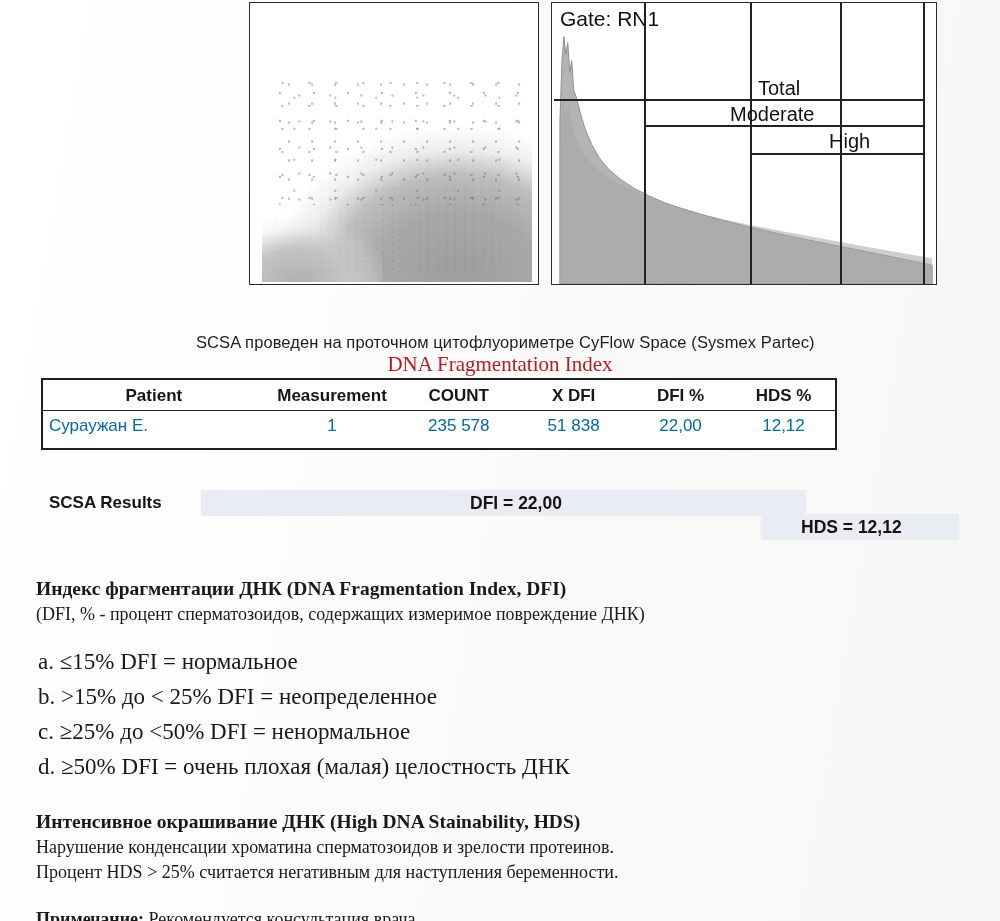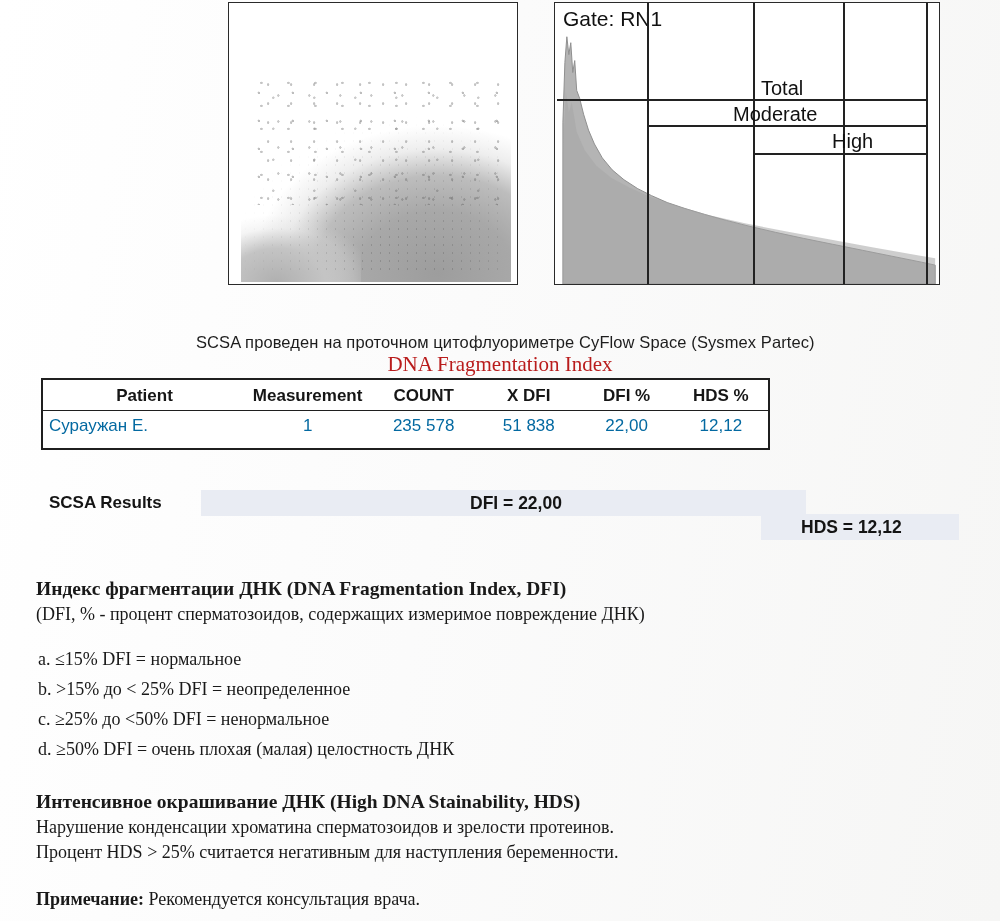--- a/index.html
+++ b/index.html
@@ -24,26 +24,26 @@
     position: absolute;
     inset: 0;
     background: linear-gradient(100deg, #ffffff 0%, #fbfbfb 45%, #f6f6f5 100%);
     pointer-events: none;
   }
   .page > * { position: relative; }
 
   
   .plots {
     position: absolute;
-    left: 228px;
+    left: 249px;
     top: 2px;
     width: 718px;
     height: 285px;
     display: flex;
-    gap: 36px;
+    gap: 12px;
   }
   .plot-box {
     position: relative;
     background: #ffffff;
     border: 1.5px solid #2a2a2a;
     overflow: hidden;
   }
   .plot-left { width: 290px; height: 283px; }
   .plot-right { width: 386px; height: 283px; }
 
@@ -156,21 +156,21 @@
     top: 352px;
     text-align: center;
     font-family: "Liberation Serif", serif;
     font-size: 21px;
     color: #b91c1c;
   }
   .table-wrap {
     position: absolute;
     left: 41px;
     top: 378px;
-    width: 729px;
+    width: 796px;
     border: 2px solid #1f1f1f;
     background: #ffffff;
   }
   table.dfi {
     width: 100%;
     border-collapse: collapse;
     font-size: 16.5px;
   }
   table.dfi th {
     font-weight: bold;
@@ -264,21 +264,21 @@
   .sub {
     font-size: 18px;
     margin: 0 0 24px 0;
   }
   .list {
     margin: 0 0 0 0;
     padding: 0;
     list-style: none;
   }
   .list li {
-    font-size: 18px;
+    font-size: 23px;
     margin: 0 0 9px 2px;
   }
   .section-gap { height: 22px; }
   .note-line { font-size: 18px; margin: 0 0 4px 0; }
   .note-head { font-weight: bold; }
 </style>
 </head>
 <body>
 
 <div class="page">

